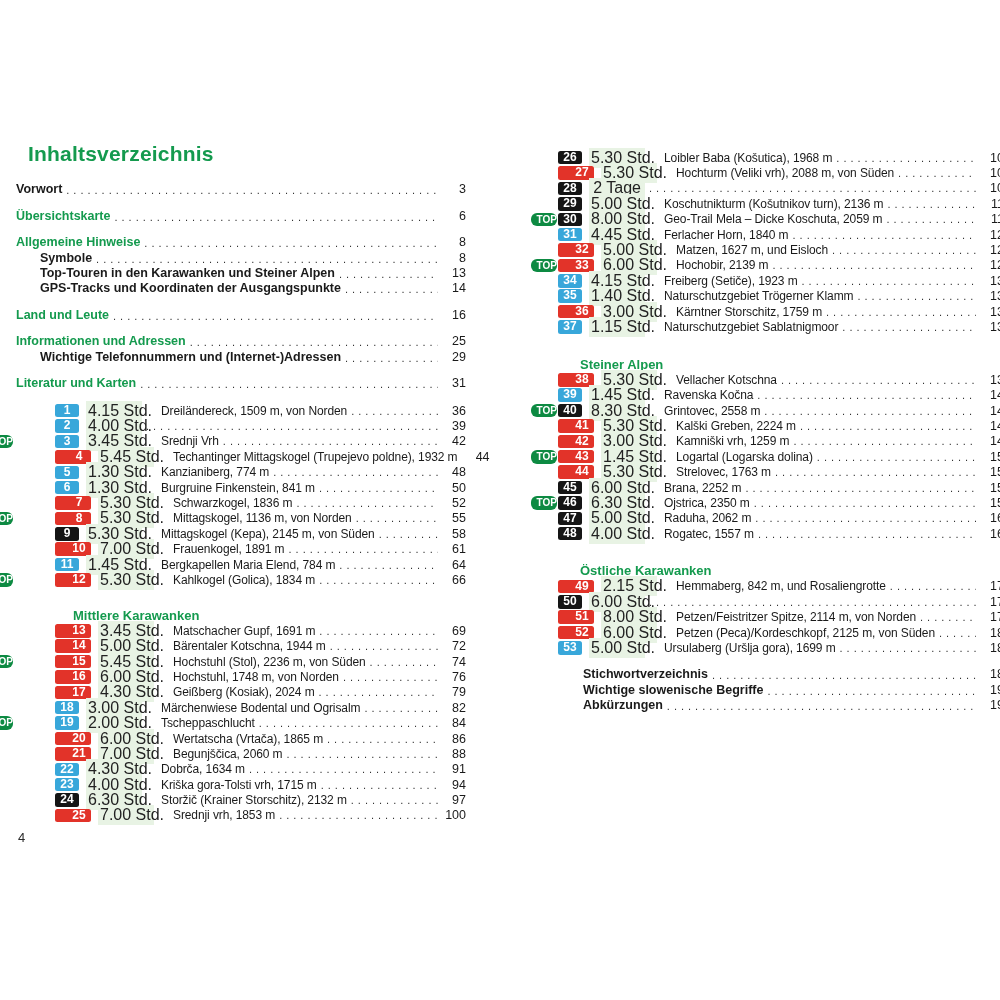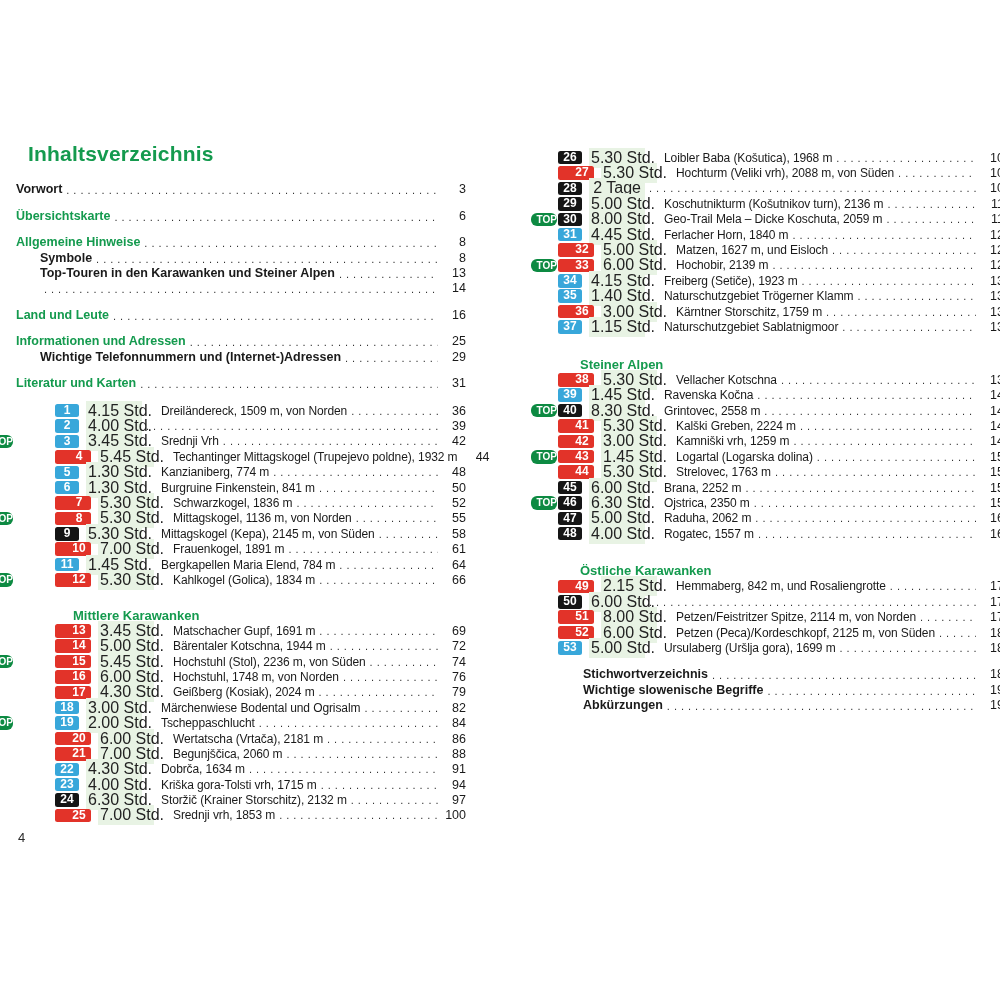--- a/index.html
+++ b/index.html
@@ -83,20 +83,21 @@
         <span class="label">Symbole</span>
         <span class="dots"></span>
         <span class="pageno">8</span>
       </div>
       <div class="frow sub">
         <span class="label">Top-Touren in den Karawanken und Steiner Alpen</span>
         <span class="dots"></span>
         <span class="pageno">13</span>
       </div>
       <div class="frow sub">
+        <span class="label">GPS-Tracks und Koordinaten der Ausgangspunkte</span>
         <span class="dots"></span>
         <span class="pageno">14</span>
       </div>
     </div>
     <div class="fgroup">
       <div class="frow green">
         <span class="label">Land und Leute</span>
         <span class="dots"></span>
         <span class="pageno">16</span>
       </div>
@@ -257,21 +258,21 @@
       <span class="topbadge">TOP</span>
       <span class="badge blue">19</span>
       <span class="time">2.00 Std.</span>
       <span class="ttitle">Tscheppaschlucht</span>
       <span class="dots"></span>
       <span class="pageno">84</span>
     </div>
     <div class="trow">
       <span class="badge red">20</span>
       <span class="time">6.00 Std.</span>
-      <span class="ttitle">Wertatscha (Vrtača), 2181 m</span>
+      <span class="ttitle">Wertatscha (Vrtača), 1865 m</span>
       <span class="dots"></span>
       <span class="pageno">86</span>
     </div>
     <div class="trow">
       <span class="badge red">21</span>
       <span class="time">7.00 Std.</span>
       <span class="ttitle">Begunjščica, 2060 m</span>
       <span class="dots"></span>
       <span class="pageno">88</span>
     </div>

